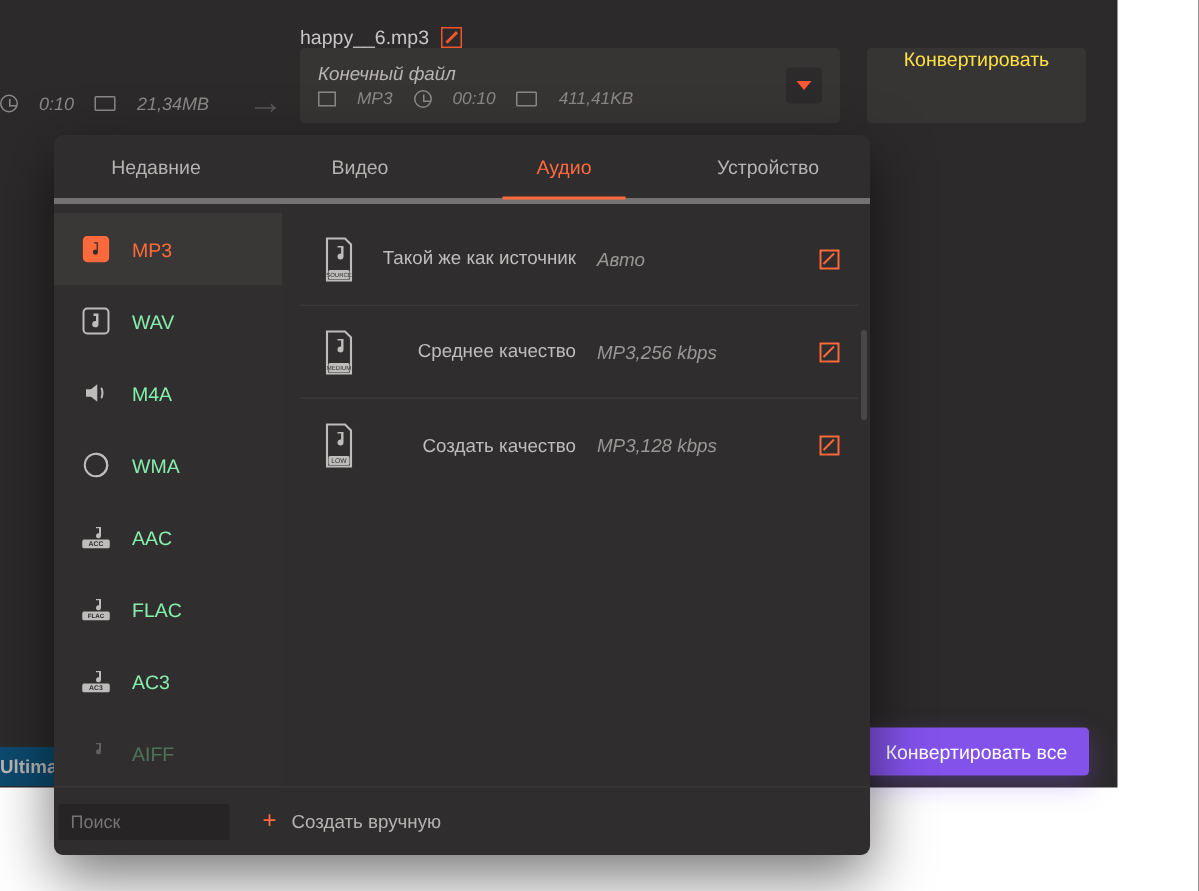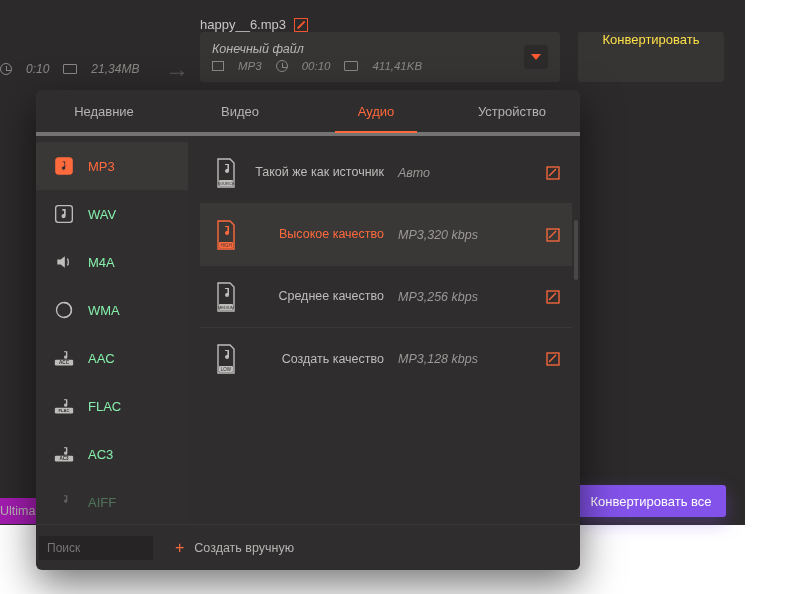--- a/index.html
+++ b/index.html
@@ -21,21 +21,21 @@
   .dest-card { position: absolute; top: 32px; left: 200px; width: 360px; height: 50px; background: #373434; border-radius: 3px; padding: 8px 12px; display: flex; align-items: center; }
   .dest-info { flex: 1; font-style: italic; }
   .dest-title { color: #b9b5b5; font-size: 12.5px; margin-bottom: 4px; }
   .dest-meta { display: flex; gap: 14px; align-items: center; color: #8b8787; font-size: 11.5px; }
   .dest-meta .ic { width: 12px; height: 10px; border: 1.2px solid #8b8787; display: inline-block; }
   .drop-btn { width: 24px; height: 24px; background: #2c2a2a; border-radius: 3px; display: flex; align-items: center; justify-content: center; }
   .drop-btn .tri { width: 0; height: 0; border-left: 5px solid transparent; border-right: 5px solid transparent; border-top: 6px solid #ff5a33; }
 
   .convert-btn { position: absolute; top: 32px; left: 578px; width: 146px; height: 50px; background: #373434; color: #fde047; font-size: 13px; display: flex; align-items: flex-start; justify-content: center; border-radius: 3px; cursor: pointer; }
 
-  .ultima { position: absolute; top: 498px; left: 0; color: #bab6b6; font-size: 12.5px; background: #a21caf; padding: 6px 10px 6px 0; }
+  .ultima { position: absolute; top: 498px; left: 0; color: #bab6b6; font-size: 12.5px; background: #0c4a6e; padding: 6px 10px 6px 0; font-weight: bold; }
 
   .convert-all { position: absolute; top: 485px; left: 576px; width: 150px; height: 32px; background: #8352ea; color: #fff; font-size: 13px; display: flex; align-items: center; justify-content: center; border-radius: 3px; cursor: pointer; box-shadow: 0 6px 18px rgba(131,82,234,0.35); }
 
   
   .dropdown { position: absolute; top: 90px; left: 36px; width: 544px; height: 480px; background: #2f2d2d; border-radius: 6px; box-shadow: 0 14px 40px rgba(0,0,0,0.55); display: flex; flex-direction: column; }
   .tabs { display: flex; height: 46px; border-bottom: 4px solid #737373; text-align: center; }
   .tab { flex: 1; display: flex; align-items: center; justify-content: center; color: #b7b3b3; font-size: 13px; cursor: pointer; position: relative; }
   .tab.active { color: #ff6a3d; }
   .tab.active::after { content: ''; position: absolute; bottom: -1px; left: 20%; right: 20%; height: 2px; background: #ff6a3d; }
 
@@ -221,38 +221,20 @@
         <span class="p-name">Такой же как источник</span>
         <span class="p-spec">Авто</span>
         <span class="p-edit">
           <svg viewBox="0 0 14 14">
               <rect x="1" y="1" width="12" height="12" fill="none" stroke="#ff6a3d" stroke-width="1.3"></rect>
               <path d="M3 10l7-7" stroke="#ff6a3d" stroke-width="1.3"></path>
             </svg>
         </span>
       </div>
 
-      <div class="preset selected">
-        <span class="p-thumb">
-          <svg viewBox="0 0 24 30">
-              <path d="M4 1h12l4 4v24H4z" fill="none" stroke="#ff6a3d" stroke-width="1.4"></path>
-              <path d="M15 6v7a2 2 0 11-1.6-1.96V7H11V6h4z" fill="#ff6a3d"></path>
-              <rect x="5" y="22" width="14" height="6" rx="1" fill="#ff6a3d"></rect>
-              <text x="12" y="26.6" font-size="4.5" text-anchor="middle" fill="#3a3737" font-family="Arial">HIGH</text>
-            </svg>
-        </span>
-        <span class="p-name">Высокое качество</span>
-        <span class="p-spec">MP3,320 kbps</span>
-        <span class="p-edit">
-          <svg viewBox="0 0 14 14">
-              <rect x="1" y="1" width="12" height="12" fill="none" stroke="#ff6a3d" stroke-width="1.3"></rect>
-              <path d="M3 10l7-7" stroke="#ff6a3d" stroke-width="1.3"></path>
-            </svg>
-        </span>
-      </div>
 
       <div class="preset">
         <span class="p-thumb">
           <svg viewBox="0 0 24 30">
               <path d="M4 1h12l4 4v24H4z" fill="none" stroke="#bfbcbc" stroke-width="1.4"></path>
               <path d="M15 6v7a2 2 0 11-1.6-1.96V7H11V6h4z" fill="#bfbcbc"></path>
               <rect x="5" y="22" width="14" height="6" rx="1" fill="#bfbcbc"></rect>
               <text x="12" y="26.6" font-size="4" text-anchor="middle" fill="#2f2d2d" font-family="Arial">MEDIUM</text>
             </svg>
         </span>

